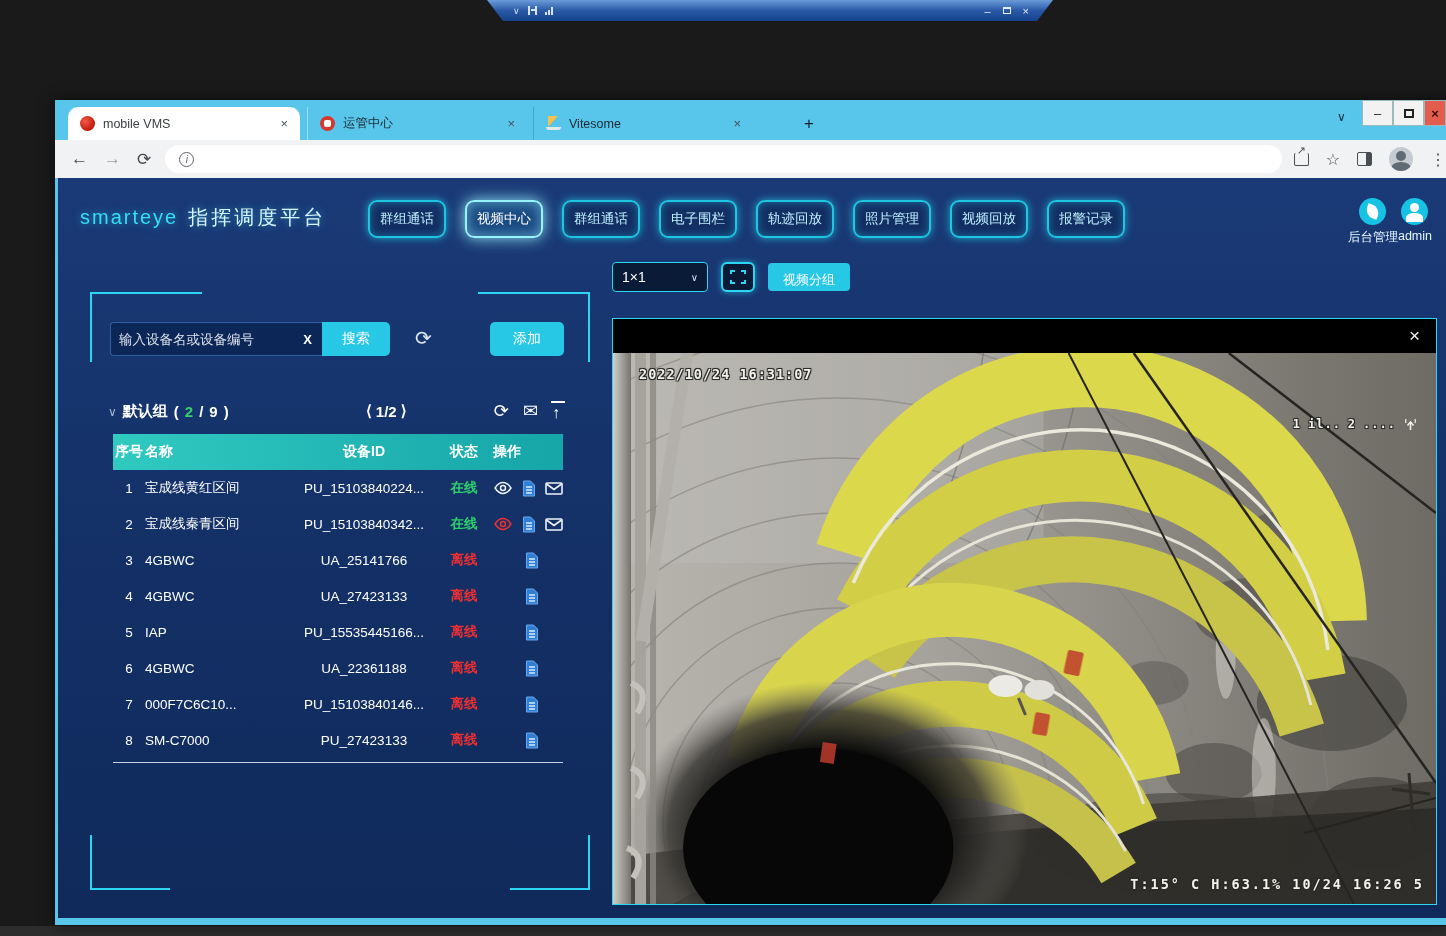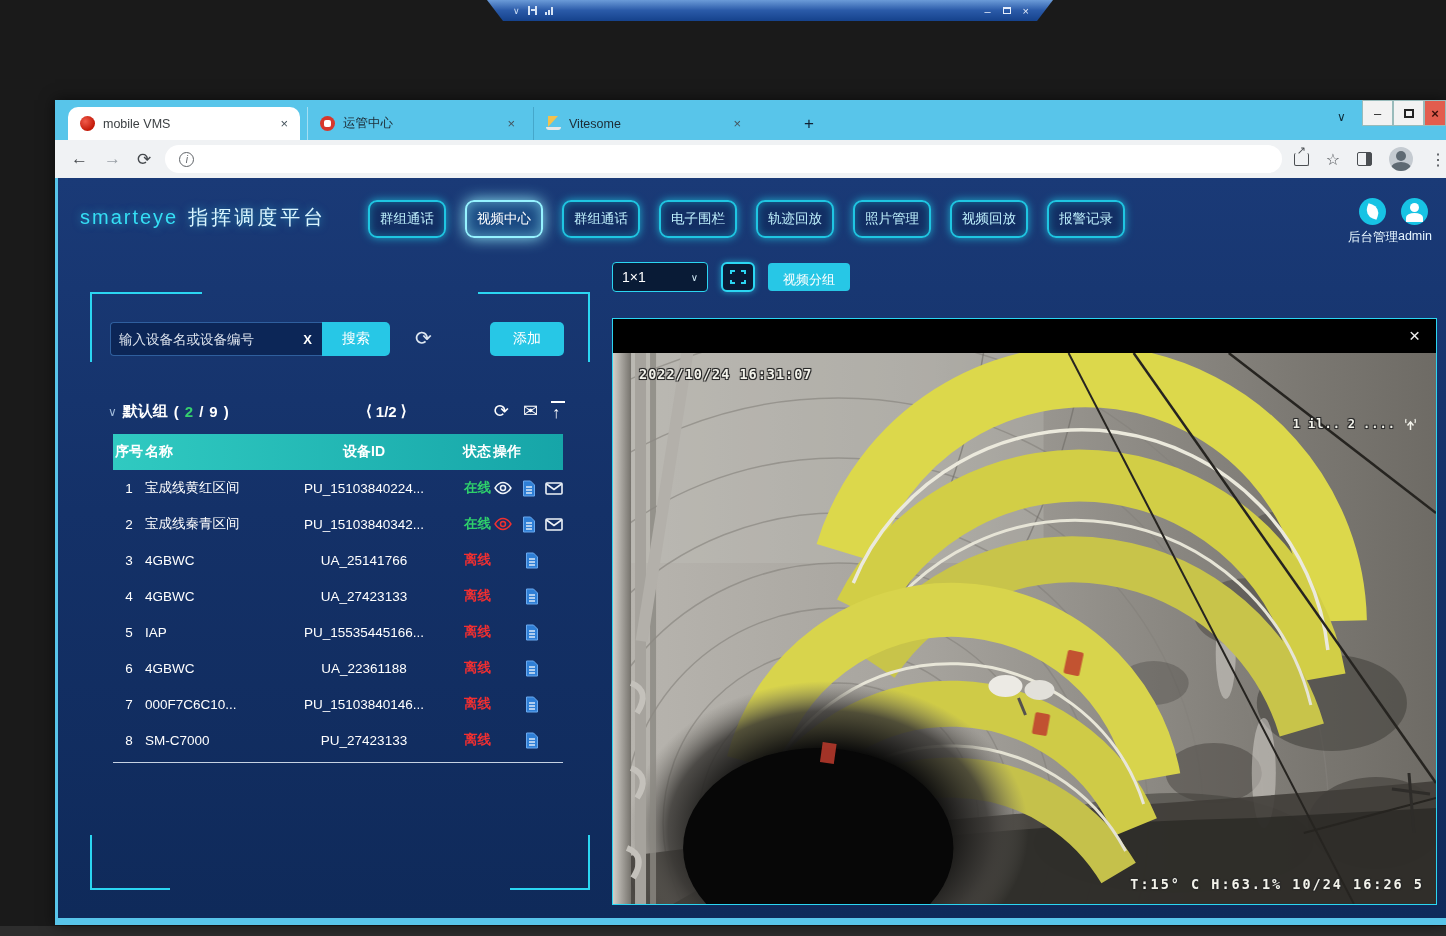--- a/index.html
+++ b/index.html
@@ -111,21 +111,21 @@
   .grp-tools>span{cursor:pointer}
   .totop{position:relative;display:inline-block;padding-top:3px;font-size:16px}
   .totop i{position:absolute;left:-1px;top:0;width:14px;height:2px;background:#fff}
   .devtable{position:absolute;left:23px;top:142px;width:450px}
   .thead{display:flex;height:36px;align-items:center;background:linear-gradient(90deg,#30cac1,#16a5a8);
     font-weight:bold;font-size:14px}
   .trow{display:flex;height:36px;align-items:center;font-size:13.5px}
   .c-no{width:32px;text-align:center}
   .c-name{width:146px;text-align:left;white-space:nowrap;overflow:hidden}
   .c-id{width:146px;text-align:center;white-space:nowrap;overflow:hidden}
-  .c-st{width:54px;text-align:right;font-weight:bold}
+  .c-st{width:54px;text-align:center;font-weight:bold}
   .c-op{width:72px;display:flex;gap:9px;align-items:center;padding-left:2px}
   .st-on{color:#2ecf6b}
   .st-off{color:#ef2f31}
   .opslot{width:20px;height:18px;display:flex;align-items:center;justify-content:center;cursor:pointer}
   .tbl-divider{position:absolute;left:23px;top:470px;width:450px;height:1px;background:rgba(230,240,250,.85)}
 
   
   .vctrl{position:absolute;left:554px;top:84px;height:30px;display:flex;gap:13px;align-items:center}
   .layoutsel{width:96px;height:30px;background:#091b36;border:1.5px solid #2bd6f2;border-radius:4px;color:#fff;
     font-size:14px;display:flex;align-items:center;padding:0 9px;cursor:pointer}

